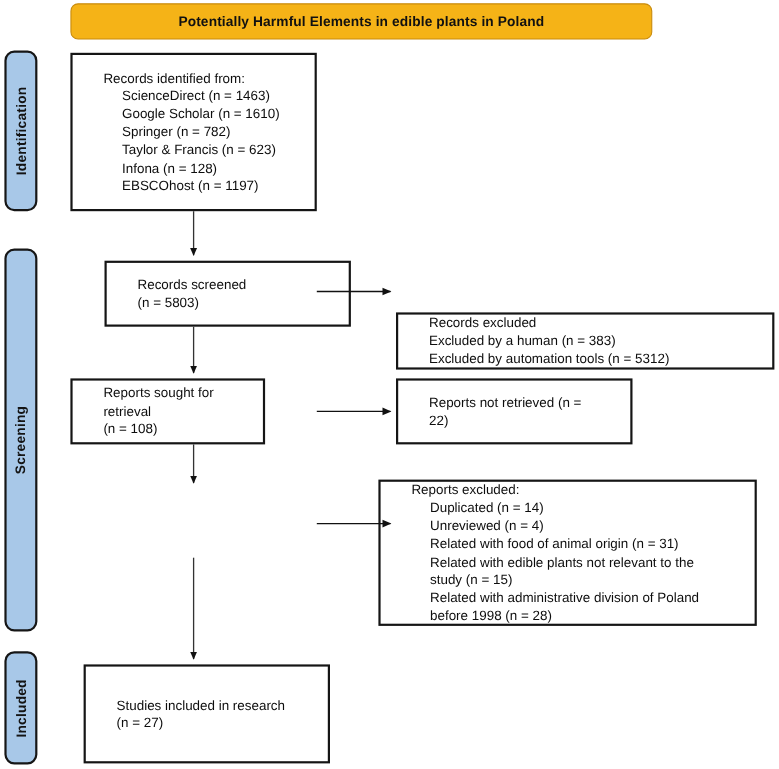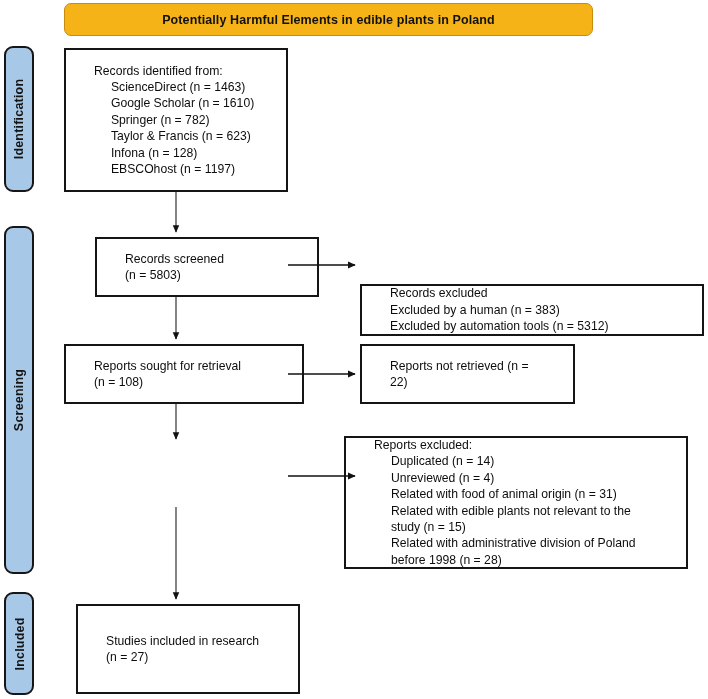--- a/index.html
+++ b/index.html
@@ -78,21 +78,21 @@
   .flow-box .box-text {
     font-size: 12.2px;
     line-height: 16.4px;
     color: #0d0d0d;
     white-space: pre-wrap;
   }
 
   
   #box-identified      { left: 64px; top: 48px;  width: 224px; height: 144px; }
   #box-screened        { left: 64px; top: 237px; width: 224px; height: 60px; margin-left: 31px;  }
-  #box-sought          { left: 64px; top: 344px; width: 240px; height: 60px;  }
+  #box-sought          { left: 64px; top: 344px; width: 177px; height: 60px;  }
   #box-assessed        { left: 64px; top: 444px; width: 224px; height: 63px;  }
   #box-included-final  { left: 76px; top: 604px; width: 224px; height: 90px;  }
 
   
   #box-records-excluded   { left: 360px; top: 237px; width: 344px; height: 52px; margin-top: 47px; }
   #box-not-retrieved      { left: 360px; top: 344px; width: 215px; height: 60px; }
   #box-reports-excluded   { left: 344px; top: 436px; width: 344px; height: 133px; }
 
   
   #arrow-layer {

